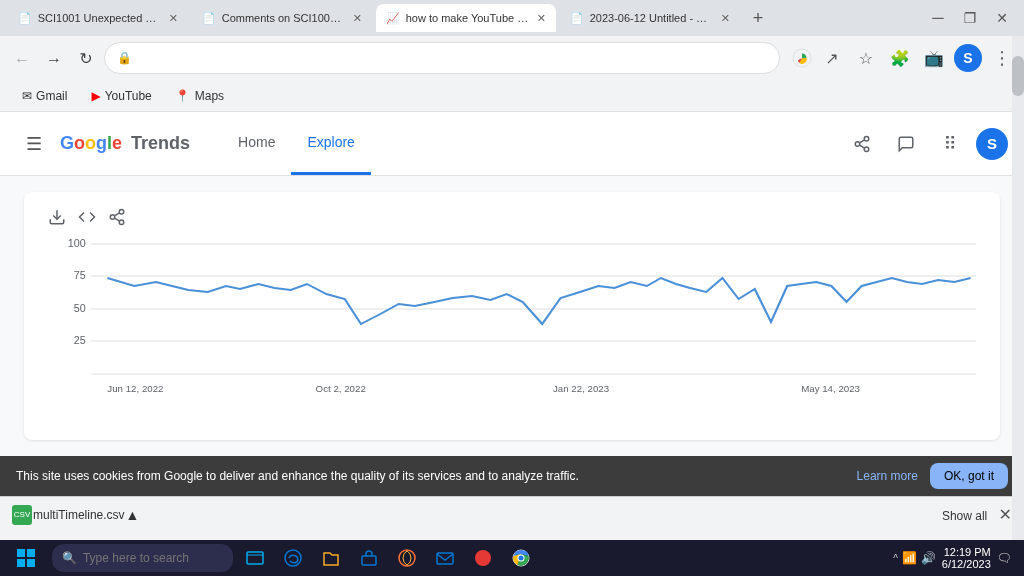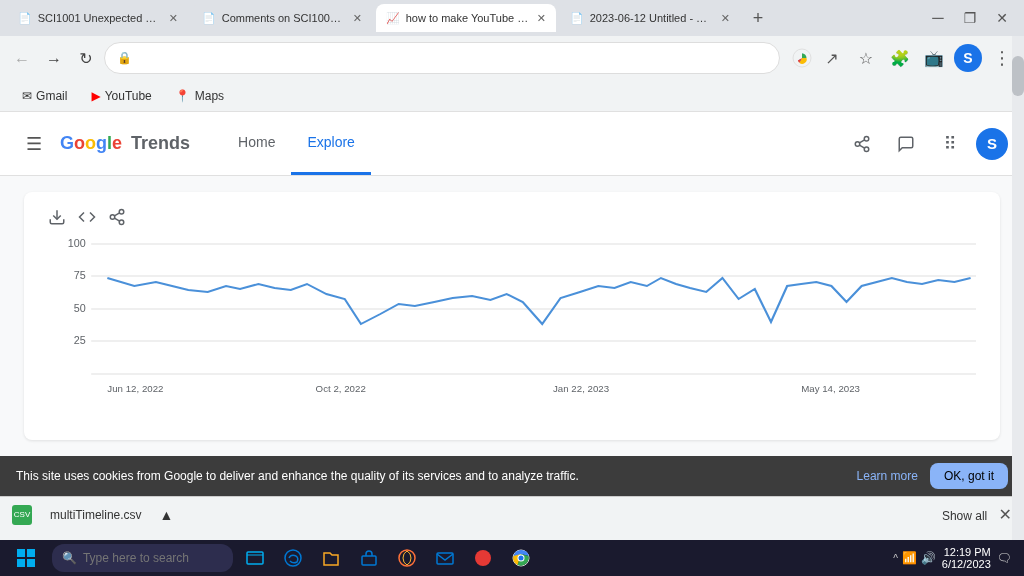--- a/index.html
+++ b/index.html
@@ -319,21 +319,21 @@
       display: flex;
       align-items: center;
       padding: 0 12px;
       border-top: 1px solid #ccc;
       gap: 8px;
       font-size: 12px;
     }
     .download-item {
       display: flex;
       align-items: center;
-      gap: 18px;
+      gap: 1px;
       color: #333;
     }
     .download-icon {
       width: 20px;
       height: 20px;
       background: #34a853;
       border-radius: 3px;
       display: flex;
       align-items: center;
       justify-content: center;

